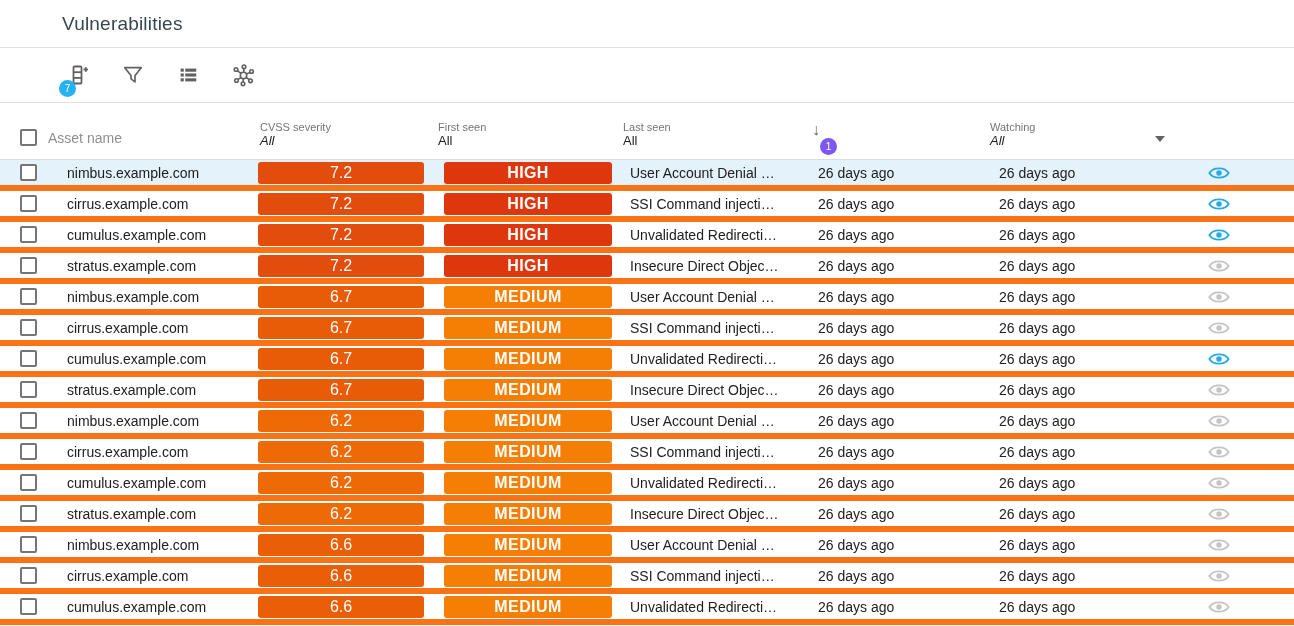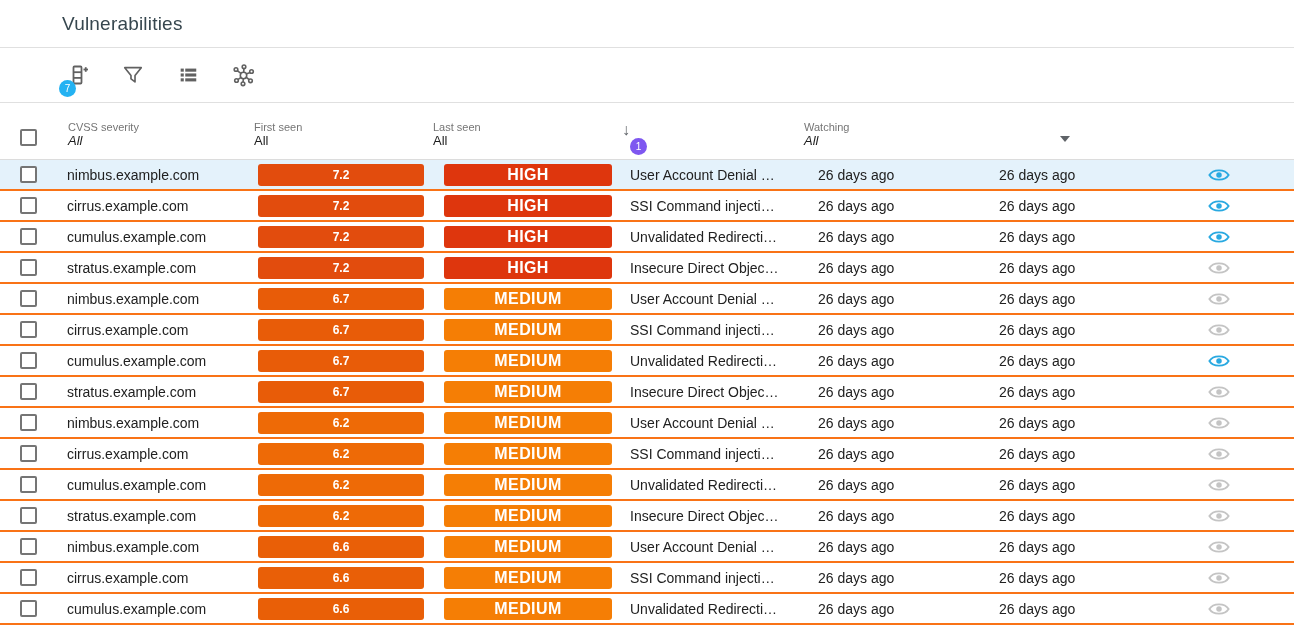--- a/index.html
+++ b/index.html
@@ -35,28 +35,28 @@
   .checkbox { width:17px; height:17px; border:2px solid #757575; border-radius:2px; background:#fff; cursor:pointer; }
   .c-sort { position:relative; }
   .sort-wrap { position:absolute; bottom:10px; left:8px; width:26px; height:28px; cursor:pointer; }
   .sort-arrow { font-size:16px; color:#5f6368; line-height:16px; }
   .badge-sort { left:8px; bottom:-6px; }
   .c-caret { display:flex; align-items:flex-end; justify-content:center; padding-bottom:17px; }
   .caret { width:0; height:0; border-left:5px solid transparent; border-right:5px solid transparent;
     border-top:6px solid #5f6368; cursor:pointer; }
 
   
-  .row { height:31px; border-bottom:2px solid #f97316; background:#fff; }
+  .row { height:31px; border-bottom:6px solid #f97316; background:#fff; }
   .row.highlighted { background:#e4f2fb; }
   .cell { display:flex; align-items:center; overflow:hidden; }
   .c-asset { padding-left:19px; }
   .txt { font-size:14px; color:#212121; white-space:nowrap; }
   .score-bar { margin-left:18px; width:166px; height:22px; border-radius:3px;
     display:flex; align-items:center; justify-content:center; }
-  .score-bar span { color:#fff; font-size:12px;font-weight:bold; }
+  .score-bar span { color:#fff; font-size:16px; }
   .sev-badge { margin-left:20px; width:168px; height:22px; border-radius:3px;
     display:flex; align-items:center; justify-content:center; }
   .sev-badge span { color:#fff; font-size:16px; font-weight:700; letter-spacing:.4px; }
   .c-name { padding-left:16px; }
   .c-first { padding-left:14px; }
   .c-last { padding-left:9px; }
   .c-watch { justify-content:center; }
   .eye { width:22px; height:22px; cursor:pointer; display:flex; align-items:center; justify-content:center; }
   .eye svg { display:block; }
 </style>
@@ -117,20 +117,21 @@
           <line x1="15.1" y1="14.2" x2="18.1" y2="16.7"></line>
       </svg>
     </span>
   </div>
 </div>
 
 <div class="grid-row thead">
   <div class="c-check cell-h">
     <div class="checkbox"></div>
   </div>
+  <div class="h-plain">Asset name</div>
   <div class="h-filter" style="padding-left:20px;">
     <span class="flabel">CVSS severity</span>
     <span class="fvalue italic">All</span>
   </div>
   <div class="h-filter" style="padding-left:14px;">
     <span class="flabel">First seen</span>
     <span class="fvalue">All</span>
   </div>
   <div class="h-filter" style="padding-left:9px;">
     <span class="flabel">Last seen</span>

